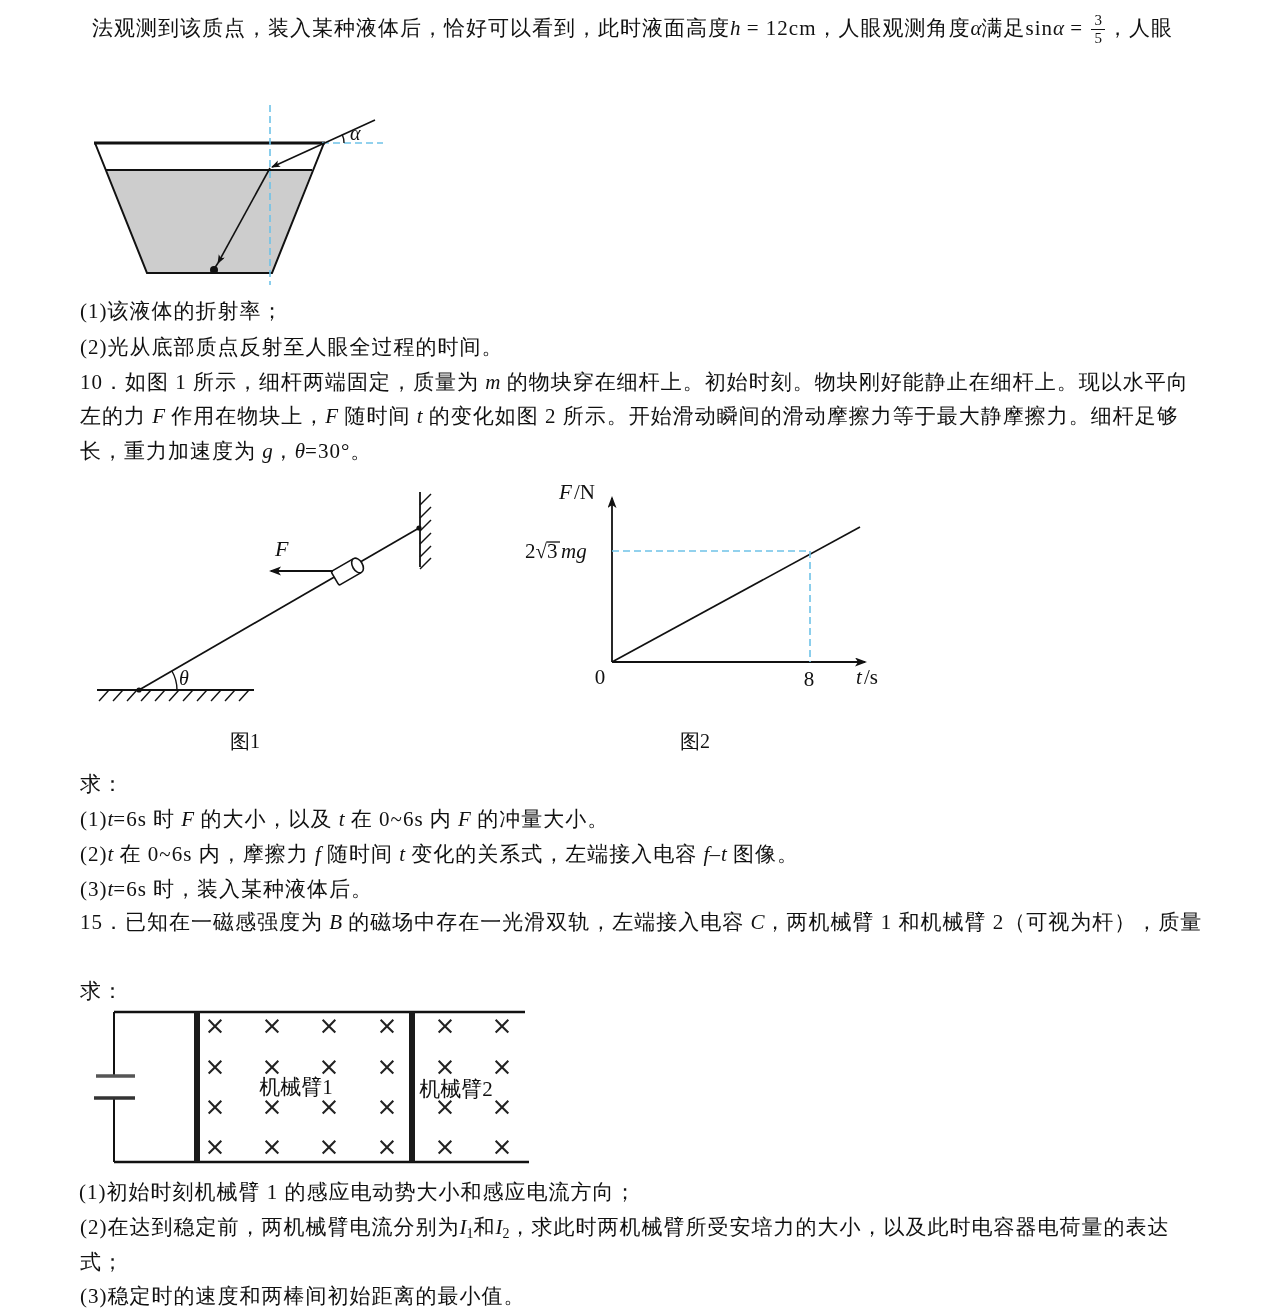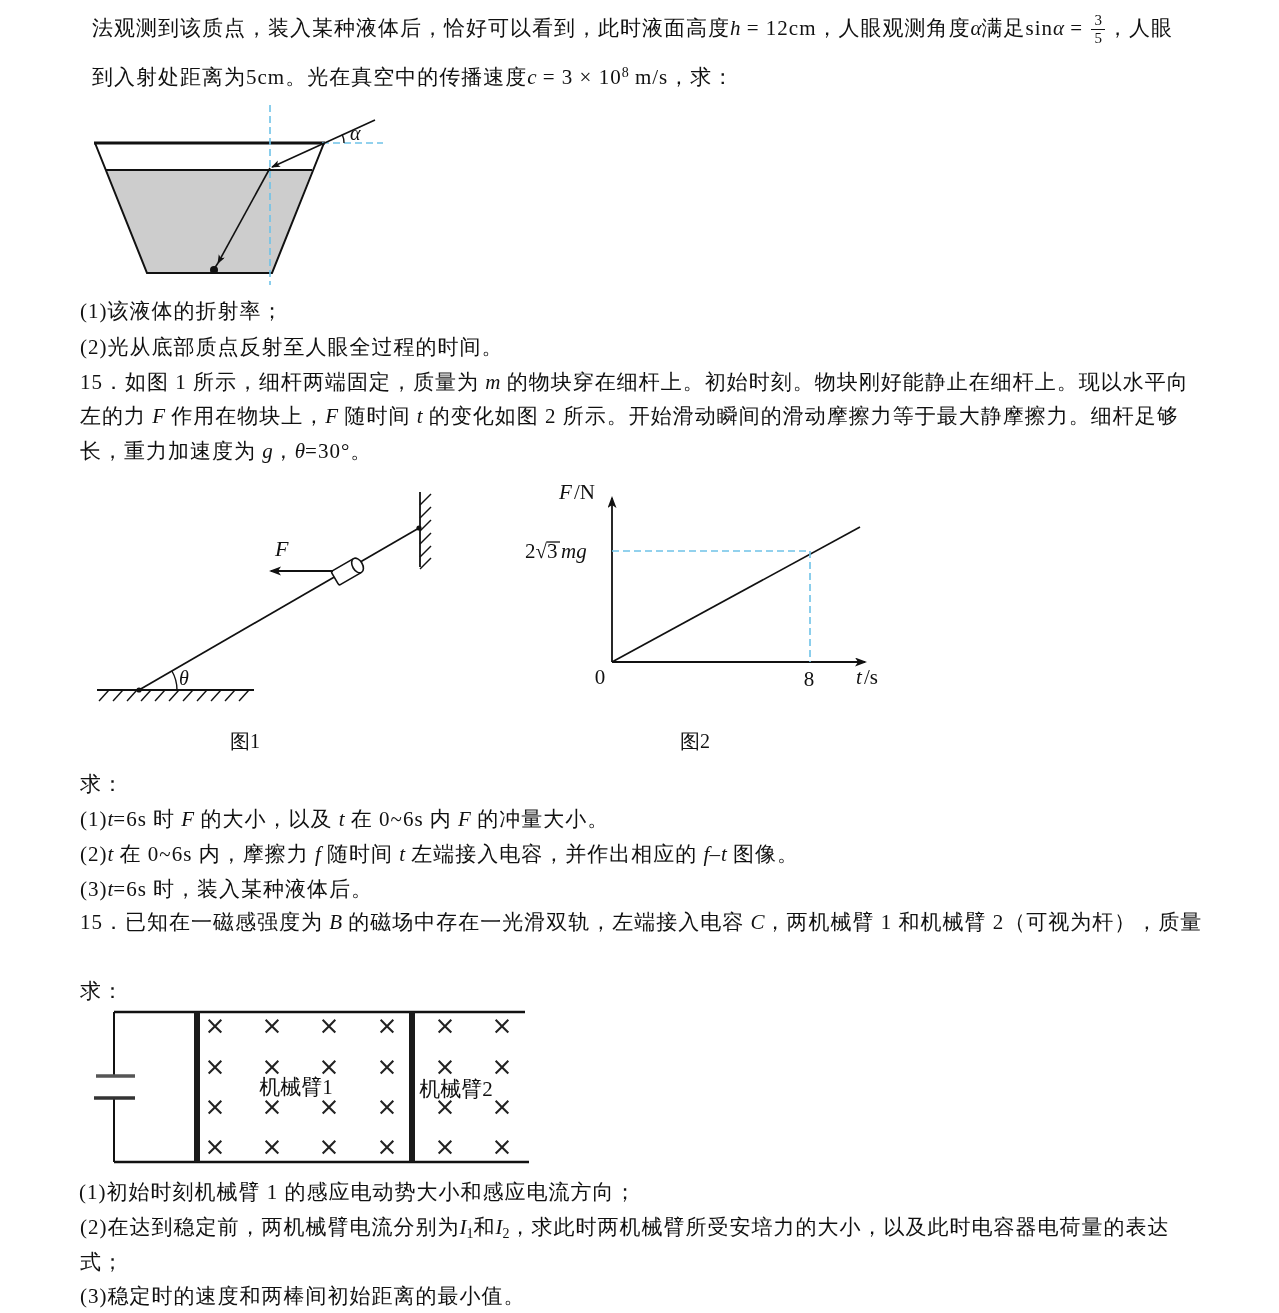--- a/index.html
+++ b/index.html
@@ -51,31 +51,30 @@
       <marker id="arr" markerWidth="9" markerHeight="8" refX="8" refY="3.5" orient="auto" markerUnits="userSpaceOnUse">
         <path d="M0,0 L9,3.5 L0,7 L2.2,3.5 Z" fill="#111"></path>
       </marker>
       <marker id="arrBig" markerWidth="12" markerHeight="10" refX="10" refY="4.5" orient="auto" markerUnits="userSpaceOnUse">
         <path d="M0,0 L12,4.5 L0,9 L3,4.5 Z" fill="#111"></path>
       </marker>
     </defs>
   </svg>
 
   <div class="tline" style="top:12px;left:75px"><span>法观测到该质点，装入某种液体后，恰好可以看到，此时液面高度</span><span class="i">h</span><span> = 12cm，人眼观测角度</span><span class="i">α</span><span>满足sin</span><span class="i">α</span><span> = </span><span class="frac"><span class="fnum">3</span><span class="fden">5</span></span><span>，人眼</span></div>
-  <div class="tline" style="top:60px;left:75px"><span>到入射处距离为5cm。光在真空中的传播速度</span><span class="i">c</span><span> = 3 × 10</span><span class="sup">8</span><span> m/s，求：</span></div>
   <div class="tline" style="top:298px;left:63px"><span>(1)该液体的折射率；</span></div>
   <div class="tline" style="top:334px;left:63px"><span>(2)光从底部质点反射至人眼全过程的时间。</span></div>
 
-  <div class="tline" style="top:369px;left:63px"><span>15．如图 1 所示，细杆两端固定，质量为 </span><span class="i">m</span><span> 的物块穿在细杆上。初始时刻。物块刚好能静止在细杆上。现以水平向</span></div>
+  <div class="tline" style="top:369px;left:63px"><span>10．如图 1 所示，细杆两端固定，质量为 </span><span class="i">m</span><span> 的物块穿在细杆上。初始时刻。物块刚好能静止在细杆上。现以水平向</span></div>
   <div class="tline" style="top:403px;left:63px"><span>左的力 </span><span class="i">F</span><span> 作用在物块上，</span><span class="i">F</span><span> 随时间 </span><span class="i">t</span><span> 的变化如图 2 所示。开始滑动瞬间的滑动摩擦力等于最大静摩擦力。细杆足够</span></div>
   <div class="tline" style="top:438px;left:63px"><span>长，重力加速度为 </span><span class="i">g</span><span>，</span><span class="i">θ</span><span>=30°。</span></div>
 
   <div class="tline" style="top:771px;left:63px"><span>求：</span></div>
   <div class="tline" style="top:806px;left:63px"><span>(1)</span><span class="i">t</span><span>=6s 时 </span><span class="i">F</span><span> 的大小，以及 </span><span class="i">t</span><span> 在 0~6s 内 </span><span class="i">F</span><span> 的冲量大小。</span></div>
-  <div class="tline" style="top:841px;left:63px"><span>(2)</span><span class="i">t</span><span> 在 0~6s 内，摩擦力 </span><span class="i">f</span><span> 随时间 </span><span class="i">t</span><span> 左端接入电容，并作出相应的 </span><span class="i">f</span><span>–</span><span class="i">t</span><span> 图像。</span></div>
+  <div class="tline" style="top:841px;left:63px"><span>(2)</span><span class="i">t</span><span> 在 0~6s 内，摩擦力 </span><span class="i">f</span><span> 随时间 </span><span class="i">t</span><span> 变化的关系式，左端接入电容 </span><span class="i">f</span><span>–</span><span class="i">t</span><span> 图像。</span></div>
   <div class="tline" style="top:876px;left:63px"><span>(3)</span><span class="i">t</span><span>=6s 时，装入某种液体后。</span></div>
 
   <div class="tline" style="top:909px;left:63px"><span>15．已知在一磁感强度为 </span><span class="i">B</span><span> 的磁场中存在一光滑双轨，左端接入电容 </span><span class="i">C</span><span>，两机械臂 1 和机械臂 2（可视为杆），质量</span></div>
   <div class="tline" style="top:978px;left:63px"><span>求：</span></div>
 
   <div class="tline" style="top:1179px;left:62px"><span>(1)初始时刻机械臂 1 的感应电动势大小和感应电流方向；</span></div>
   <div class="tline" style="top:1214px;left:63px"><span>(2)在达到稳定前，两机械臂电流分别为</span><span class="i">I</span><span class="sub">1</span><span>和</span><span class="i">I</span><span class="sub">2</span><span>，求此时两机械臂所受安培力的大小，以及此时电容器电荷量的表达</span></div>
   <div class="tline" style="top:1249px;left:63px"><span>式；</span></div>
   <div class="tline" style="top:1283px;left:63px"><span>(3)稳定时的速度和两棒间初始距离的最小值。</span></div>
 

